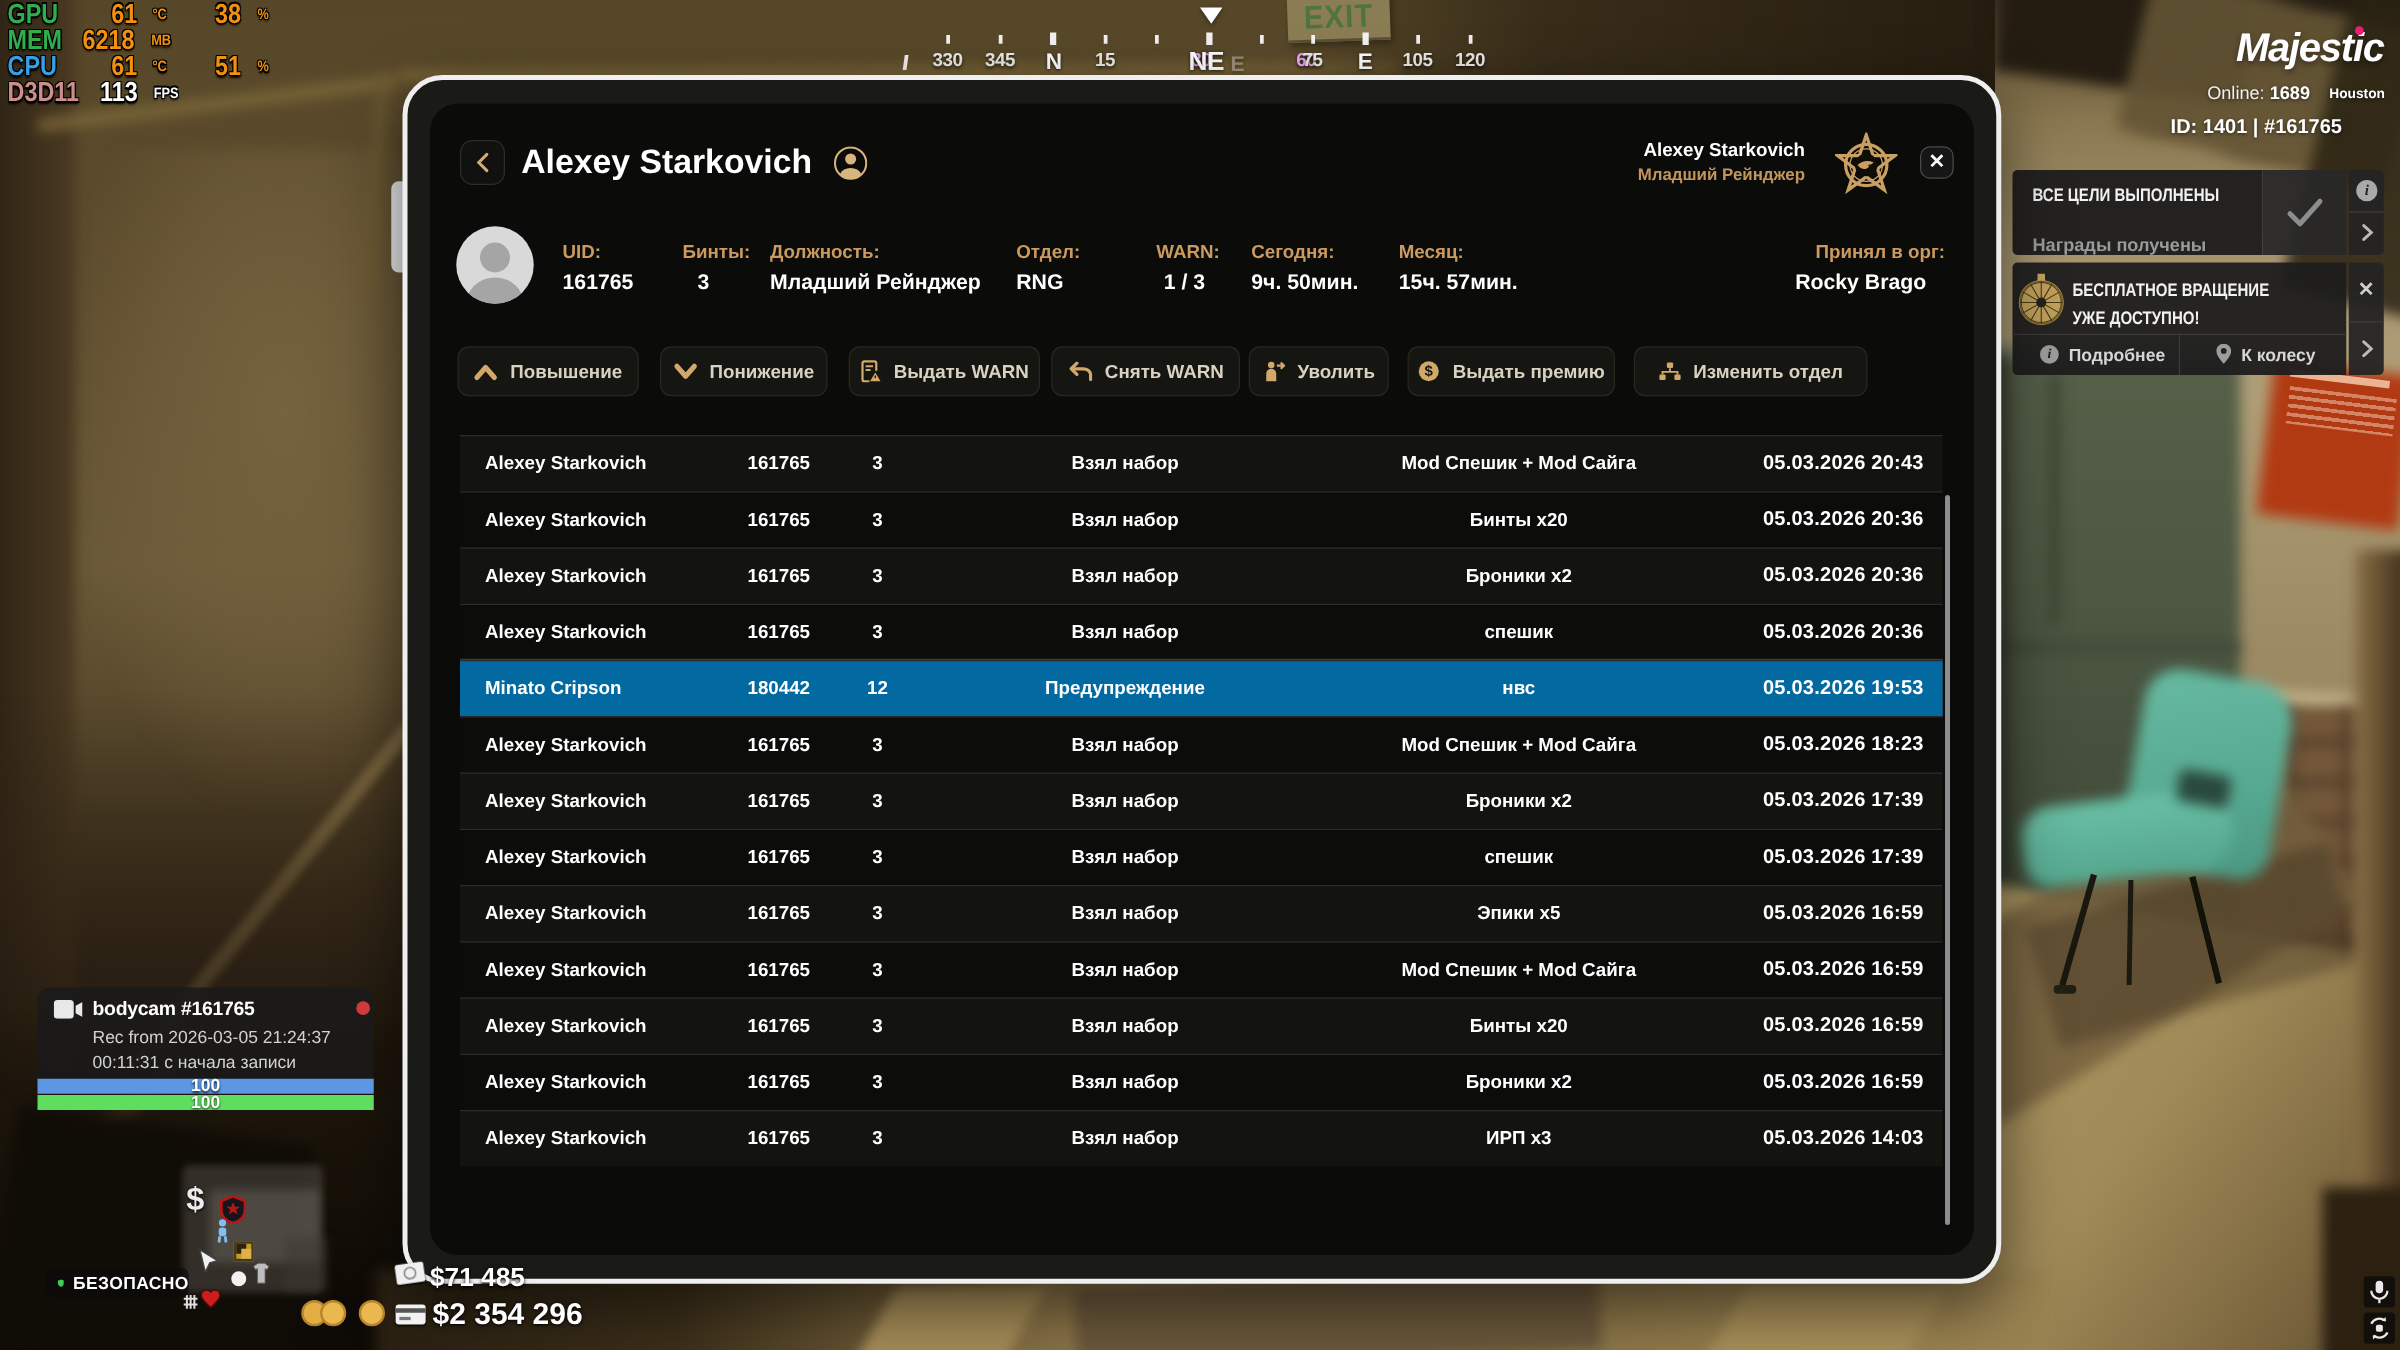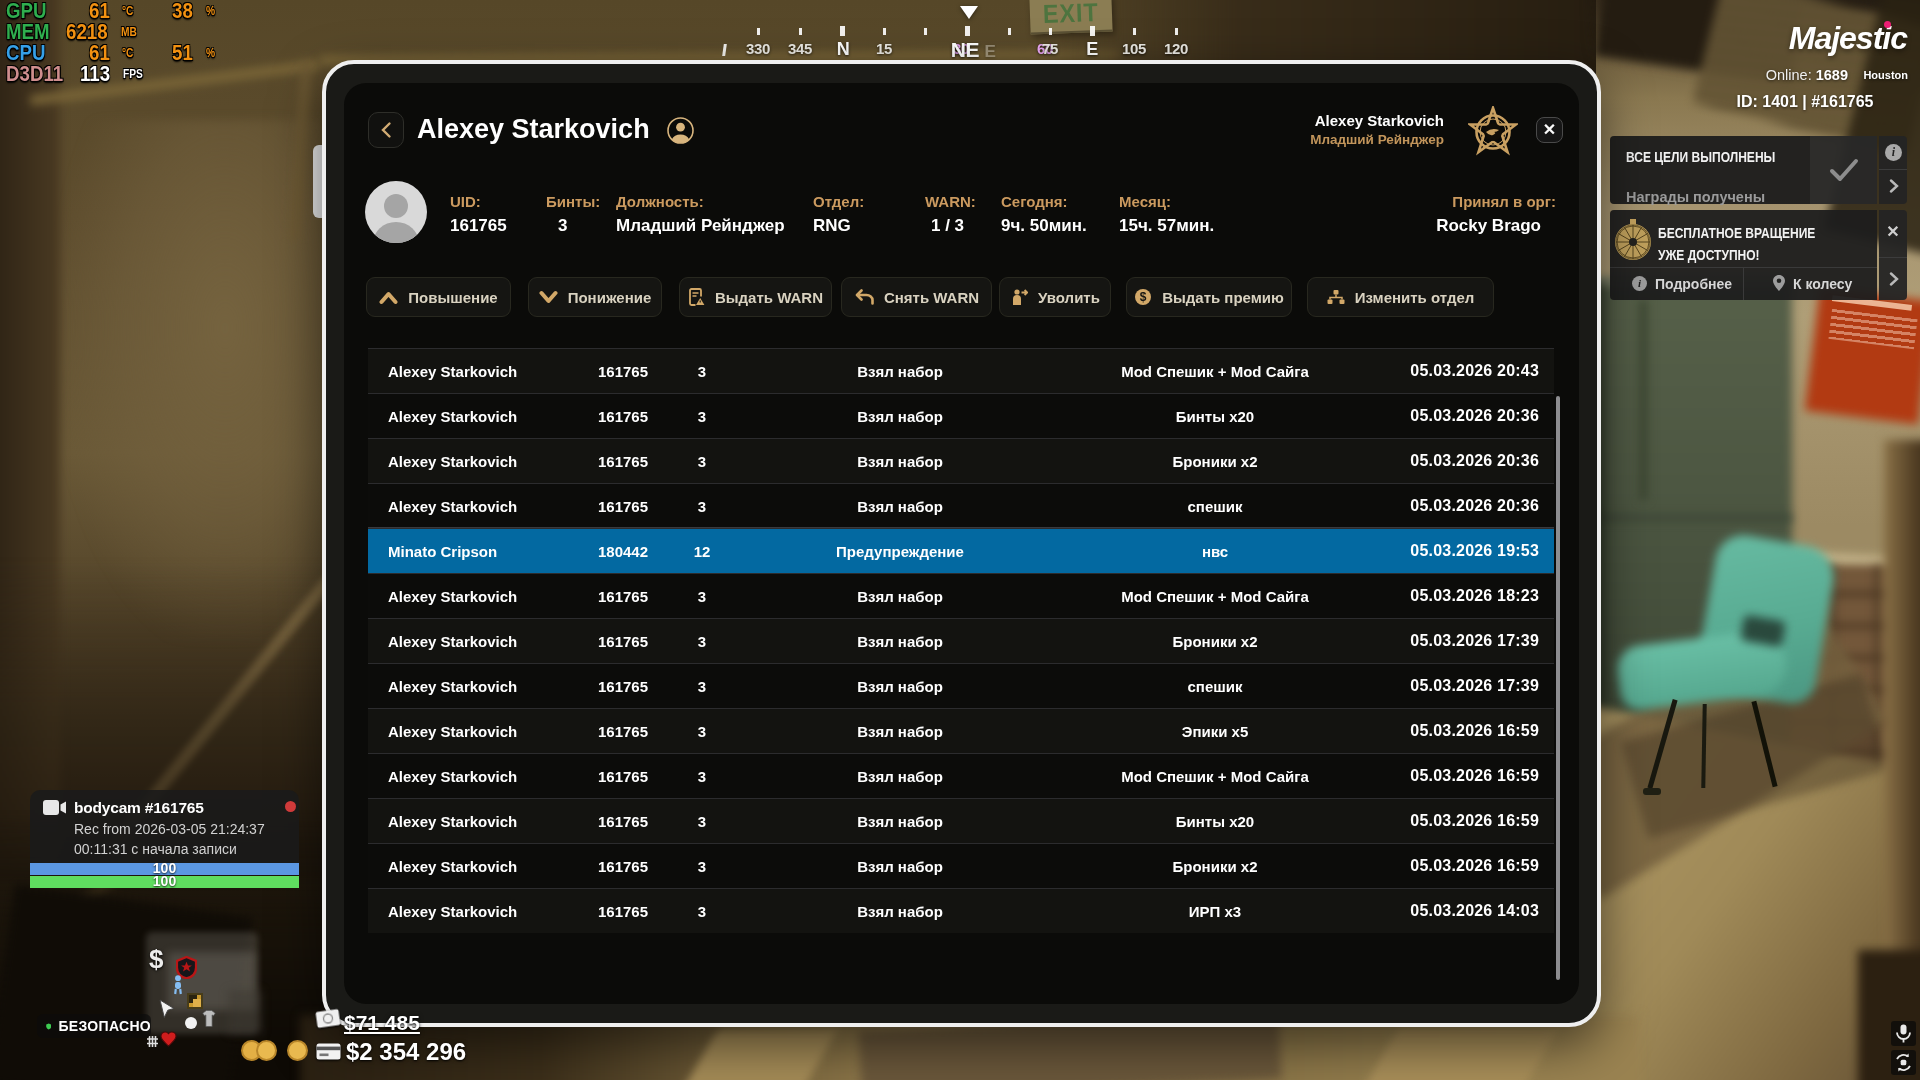--- a/index.html
+++ b/index.html
@@ -536,21 +536,21 @@
 </div>
 
 <div id="money">
   <div class="abs" style="left:241px;top:1040px;width:21px;height:21px;border-radius:50%;background:#e3af45;border:2px solid #b8862a;"></div>
   <div class="abs" style="left:256px;top:1040px;width:21px;height:21px;border-radius:50%;background:#e9b94f;border:2px solid #b8862a;"></div>
   <div class="abs" style="left:287px;top:1040px;width:21px;height:21px;border-radius:50%;background:#e9b94f;border:2px solid #b8862a;"></div>
   <svg width="24" height="17" viewBox="0 0 24 17" style="position:absolute;left:316px;top:1010px;transform:rotate(-8deg);filter:drop-shadow(0 1px 1px #000);">
       <rect x="0.5" y="0.5" width="23" height="16" rx="2" fill="#f0f0f0"></rect>
       <circle cx="12" cy="8.5" r="4.5" fill="none" stroke="#888" stroke-width="1.3"></circle>
     </svg>
-  <div class="money" style="left:344px;top:1011px;font-size:21px;text-decoration:underline;">$71 485</div>
+  <div class="money" style="left:344px;top:1011px;font-size:21px;">$71 485</div>
   <svg width="25" height="17" viewBox="0 0 25 17" style="position:absolute;left:316px;top:1043px;filter:drop-shadow(0 1px 1px #000);">
       <rect x="0.5" y="0.5" width="24" height="16" rx="2.5" fill="#f2f2f2"></rect>
       <rect x="0.5" y="3.6" width="24" height="3.6" fill="#555"></rect>
       <rect x="3.5" y="10.5" width="9" height="2.6" fill="#777"></rect>
     </svg>
   <div class="money" style="left:346px;top:1038px;font-size:24px;">$2 354 296</div>
 </div>
 
 <div id="br-icons">
   <div class="sqicon" style="left:1891px;top:1021px;"></div>

